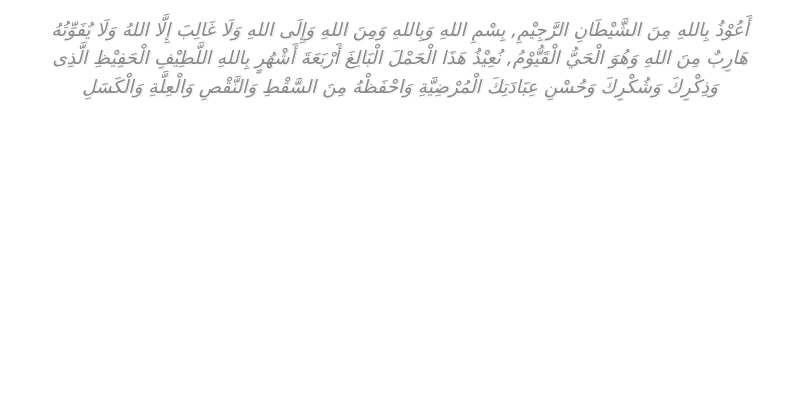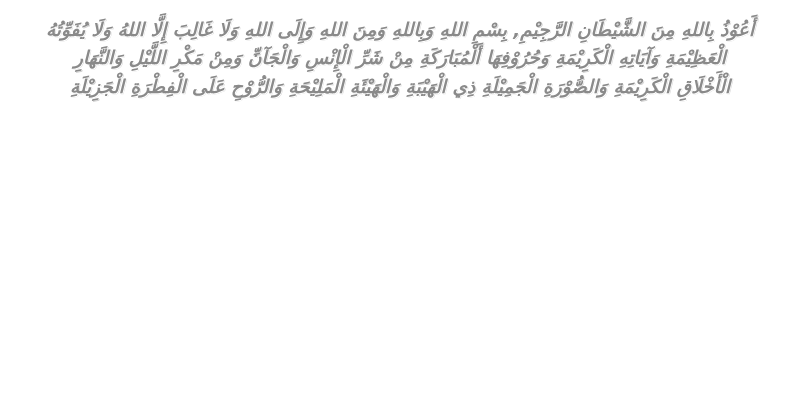--- a/index.html
+++ b/index.html
@@ -16,36 +16,35 @@
   .page {
     width: 800px;
     height: 420px;
     box-sizing: border-box;
     padding: 16px 6px 0 6px;
     direction: rtl;
   }
   .text-block {
     width: 100%;
     text-align: center;
-    font-weight: bold;
   }
   .text-line {
     display: block;
     white-space: nowrap;
     text-align: center;
     font-style: italic;
     font-size: 18.5px;
     line-height: 28.4px;
     color: #8a8a8a;
     text-shadow: 0.6px 0.6px 0 #ffffff, 1px 1px 0.5px rgba(120,120,120,0.35);
     letter-spacing: 0.2px;
   }
 </style>
 </head>
 <body>
 
 <div class="page">
   <div class="text-block">
     <span class="text-line">أَعُوْذُ بِاللهِ مِنَ الشَّيْطَانِ الرَّجِيْمِ, بِسْمِ اللهِ وَبِاللهِ وَمِنَ اللهِ وَإِلَى اللهِ وَلَا غَالِبَ إِلَّا اللهُ وَلَا يُفَوِّتُهُ</span>
-    <span class="text-line">الْعَظِيْمَةِ وَآيَاتِهِ الْكَرِيْمَةِ وَحُرُوْفِهَا أَلْمُبَارَكَةِ مِنْ شَرِّ الْإِنْسِ وَالْجَآنِّ وَمِنْ مَكْرِ اللَّيْلِ وَالنَّهَارِ</span>
-    <span class="text-line">الْأَخْلَاقِ الْكَرِيْمَةِ وَالصُّوْرَةِ الْجَمِيْلَةِ ذِي الْهَيْبَةِ وَالْهَيْئَةِ الْمَلِيْحَةِ وَالرُّوْحِ عَلَى الْفِطْرَةِ الْجَزِيْلَةِ</span>
+    <span class="text-line">هَارِبٌ مِنَ اللهِ وَهُوَ الْحَيُّ الْقَيُّوْمُ, نُعِيْذُ هَذَا الْحَمْلَ الْبَالِغَ أَرْبَعَةَ أَشْهُرٍ بِاللهِ اللَّطِيْفِ الْحَفِيْظِ الَّذِى</span>
+    <span class="text-line">وَذِكْرِكَ وَشُكْرِكَ وَحُسْنِ عِبَادَتِكَ الْمُرْضِيَّةِ وَاحْفَظْهُ مِنَ السَّقْطِ وَالنَّقْصِ وَالْعِلَّةِ وَالْكَسَلِ</span>
   </div>
 </div>
 
 </body></html>

